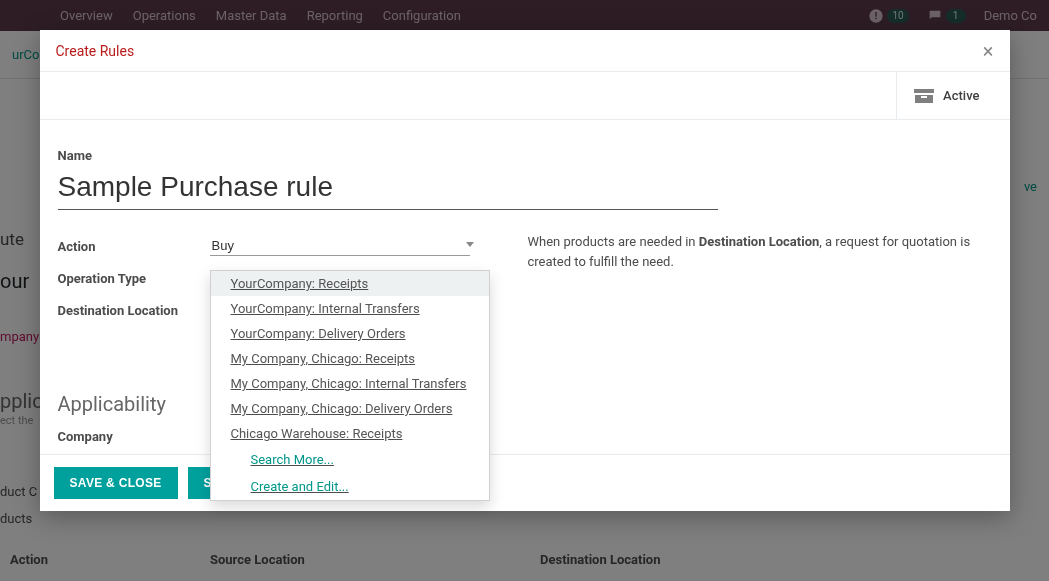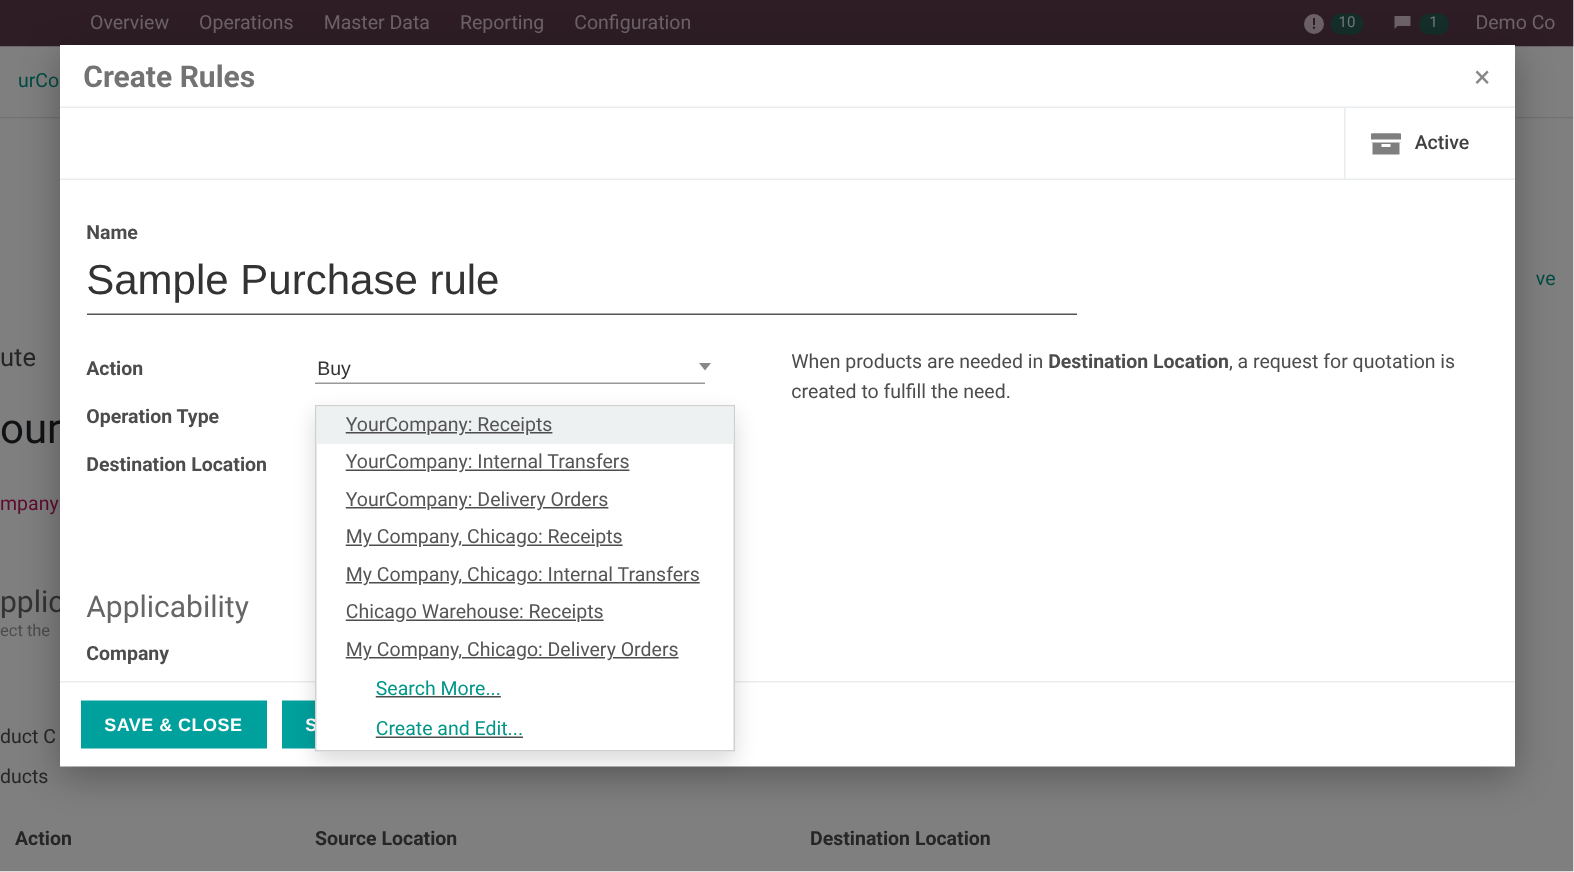--- a/index.html
+++ b/index.html
@@ -37,21 +37,21 @@
     background: #fff; border-bottom: 1px solid #dee2e6;
     padding-left: 12px; display: flex; align-items:center;
     color: #009688; font-size: 13px;
   }
   .bg-body {
     position:absolute; top:79px; left:0; right:0; bottom:0;
     background:#fff; padding: 0 12px;
   }
   .bg-active { position:absolute; right:12px; top:100px; display:flex; align-items:center; gap:6px; color:#009688; font-size:13px;}
   .bg-route { position:absolute; top:150px; left:0; font-size:17px; color:#4c4c4c; padding-left: 0;}
-  .bg-routeval { position:absolute; top:190px; left:0; font-size:28px; color:#212529; font-weight:400;}
+  .bg-routeval { position:absolute; top:190px; left:0; font-size:20px; color:#212529; font-weight:400;}
   .bg-company { position:absolute; top:250px; left:0; font-size:13px; color:#be185d; }
   .bg-applic-h { position:absolute; top:310px; left:0; font-size:20px; color:#666;}
   .bg-applic-help { position:absolute; top:335px; left:0; font-size:11px; color:#999;}
   .bg-prodcat { position:absolute; top:405px; left:0; font-size:13px; color:#4c4c4c;}
   .bg-prods { position:absolute; top:432px; left:0; font-size:13px; color:#4c4c4c;}
   .bg-th-row {
     position:absolute; top:545px; left:0; right:0; height:28px;
     background:#fff; display:flex; align-items:center;
     font-weight:700; color:#4c4c4c; font-size:13px; padding:0 10px;
   }
@@ -65,21 +65,21 @@
   }
   .modal {
     background:#fff; width: 970px; margin-top: 30px;
     border-radius: 0;
     box-shadow: 0 6px 24px rgba(0,0,0,.3);
   }
   .modal-header {
     height: 42px; display:flex; align-items:center; padding: 0 16px;
     border-bottom:1px solid #e9ecef;
   }
-  .modal-title { font-size: 20px; color:#737373; font-weight:700; }
+  .modal-title { font-size: 14px; color:#b91c1c; font-weight:400; }
   .modal-close { margin-left:auto; color:#888; font-size:20px; cursor:pointer; line-height:1;}
   .modal-statusbar {
     height: 48px; border-bottom:1px solid #e9ecef;
     display:flex; align-items:center; justify-content:flex-end; padding-right:12px;
     position: relative;
   }
   .active-btn {
     border-left:1px solid #e9ecef; height:100%; display:flex; align-items:center;
     padding: 0 18px; gap:10px; cursor:pointer;
   }
@@ -243,22 +243,22 @@
         <span class="company-label">Company</span>
       </div>
 
       
       <div class="dropdown">
         <div class="dd-item highlight">YourCompany: Receipts</div>
         <div class="dd-item">YourCompany: Internal Transfers</div>
         <div class="dd-item">YourCompany: Delivery Orders</div>
         <div class="dd-item">My Company, Chicago: Receipts</div>
         <div class="dd-item">My Company, Chicago: Internal Transfers</div>
+        <div class="dd-item">My Company, Chicago: Delivery Orders</div>
         <div class="dd-item">Chicago Warehouse: Receipts</div>
-        <div class="dd-item">My Company, Chicago: Delivery Orders</div>
         <div class="dd-sep">Search More...</div>
         <div class="dd-sep">Create and Edit...</div>
       </div>
 
     </div>
 
     <div class="modal-footer">
       <button class="btn-teal">SAVE &amp; CLOSE</button>
       <button class="btn-teal">SAVE &amp; </button>
     </div>

